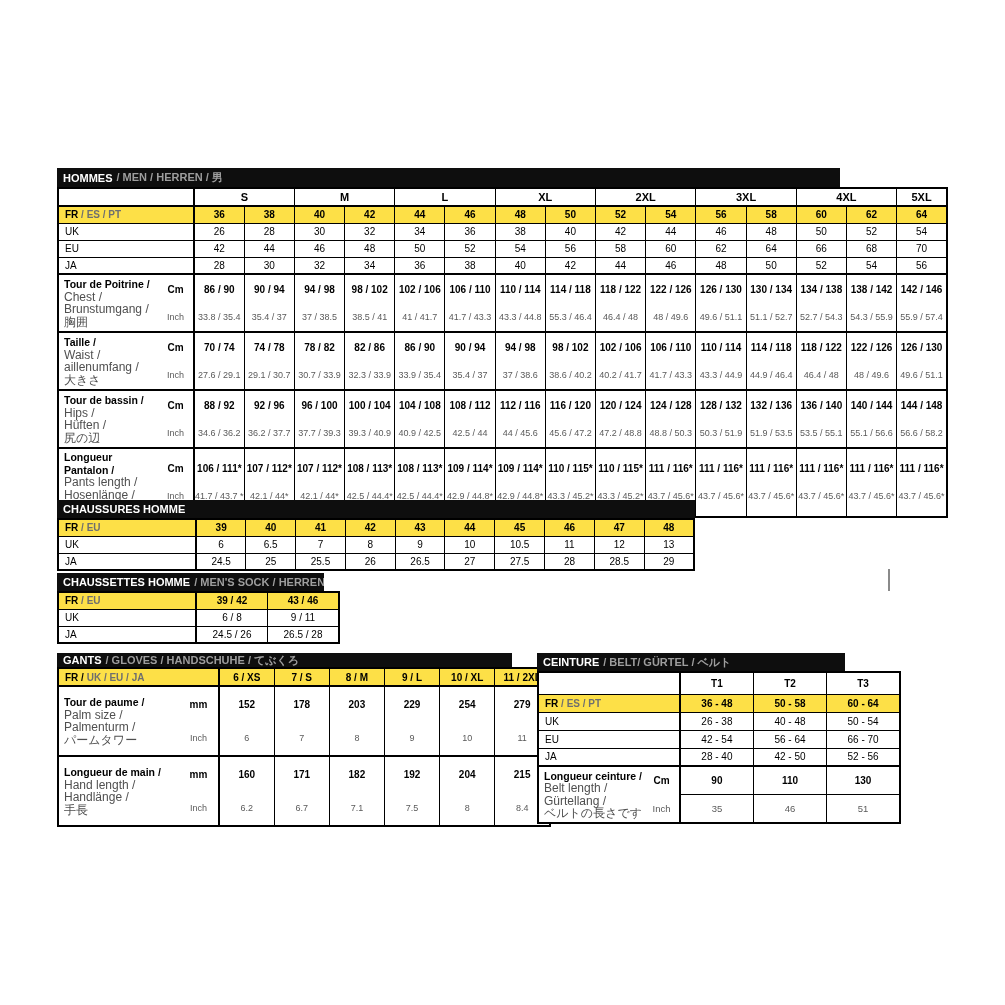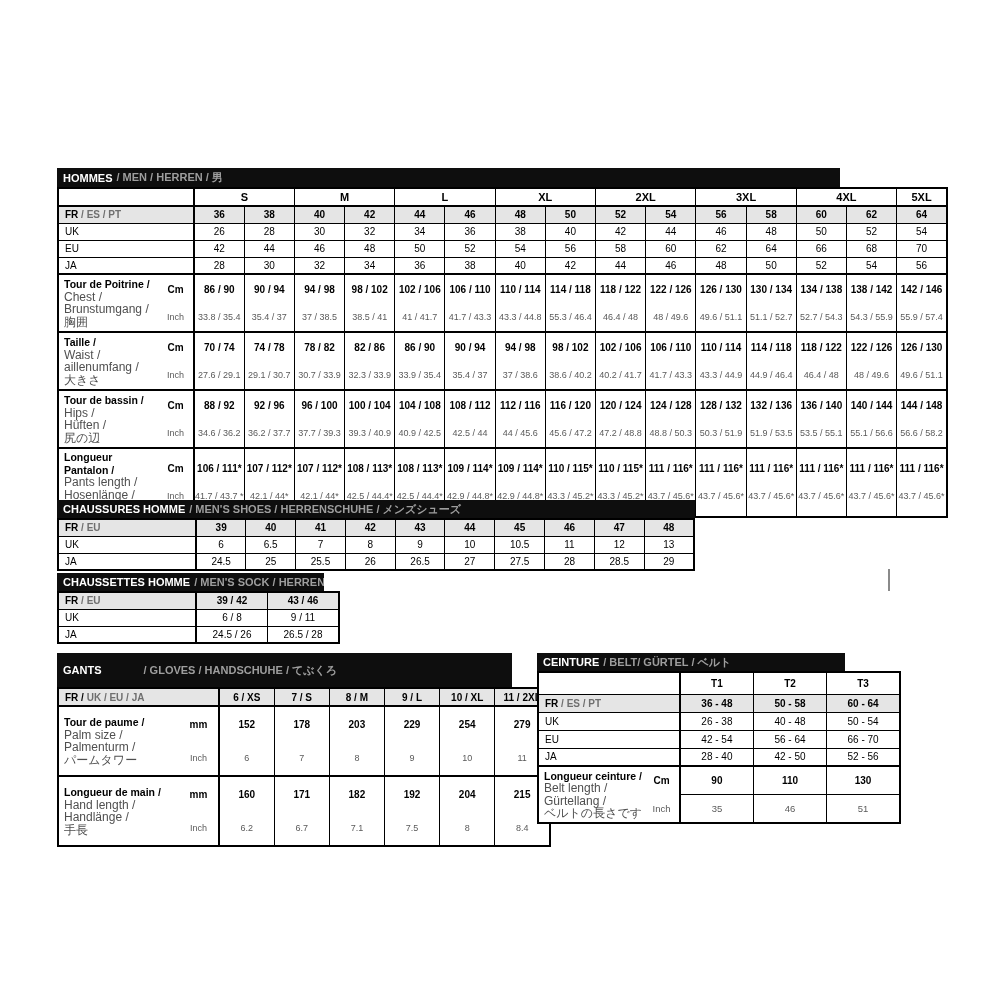--- a/index.html
+++ b/index.html
@@ -11,21 +11,21 @@
          display:flex; align-items:center; padding-left:6px; box-sizing:border-box;
          height:19px; white-space:nowrap; overflow:hidden; }
   .bar .rest { color:#9e9e9e; margin-left:4px; }
 
   table { border-collapse:collapse; table-layout:fixed; background:#fff;
           border:2px solid #000; }
   td { border:1px solid #000; text-align:center; vertical-align:middle;
        padding:0; font-size:10px; white-space:nowrap; overflow:hidden; }
   td.b, .b { font-weight:bold; }
   .lr { color:#6f6f6f; font-weight:bold; }
-  tr.yellow td { background:#e5e5e5; font-weight:bold; }
+  tr.yellow td { background:#fde047; font-weight:bold; }
   td.labelcell { text-align:left; padding-left:6px; }
   td.sep { border-right:2px solid #000; }
   tr.sizes td { border-bottom:2px solid #000; font-weight:bold; font-size:11px; }
   tr.group td { border-top:2px solid #000; }
 
   td.mlabel { padding:2px 2px 2px 5px; line-height:12.5px; vertical-align:middle;
               border-right:none; white-space:normal; }
   td.mlabel div { color:#4f4f4f; font-size:12px; }
   td.mlabel div:first-child { color:#000; font-weight:bold; font-size:10.5px; }
   td.unitcell { border-left:none; }
@@ -47,21 +47,21 @@
   #shoes .bar { height:18px; }
   #shoes table { width:638px; }
   #shoes tr { height:17px; }
 
   #socks { left:57px; top:573px; width:335px; }
   #socks .bar { height:18px; width:267px; }
   #socks table { width:283px; }
   #socks tr { height:17px; }
 
   #gloves { left:57px; top:653px; width:455px; }
-  #gloves .bar { height:34px;gap:38px; }
+  #gloves .bar { height:14px; }
   #gloves table { width:494px; }
   #gloves tr { height:18px; }
   #gloves tr.group { height:68px;margin-top:36px; }
   #gloves td.pair > div, #gloves td.unitcell > div { height:34px; }
 
   #belt { left:537px; top:653px; width:308px; }
   #belt .bar { height:18px; }
   #belt table { width:364px; }
   #belt tr { height:18px; }
   #belt tr.thead { height:22px; }
@@ -459,21 +459,20 @@
               <div class="pb">43.7 / 45.6*</div>
             </td>
           </tr>
     </tbody>
       </table>
   </section>
 
   <section id="shoes">
     <div class="bar">
       <span>CHAUSSURES HOMME</span>
-      <span class="rest">/ MEN'S SHOES / HERRENSCHUHE / メンズシューズ</span>
     </div>
     <table>
       <colgroup>
           <col style="width:138px">
         </colgroup>
       <tbody>
           <tr class="yellow">
         <td class="labelcell sep"><span class="b">FR</span><span class="lr"> / EU</span></td>
       <td class="cell">39</td>
             <td class="cell">40</td>

